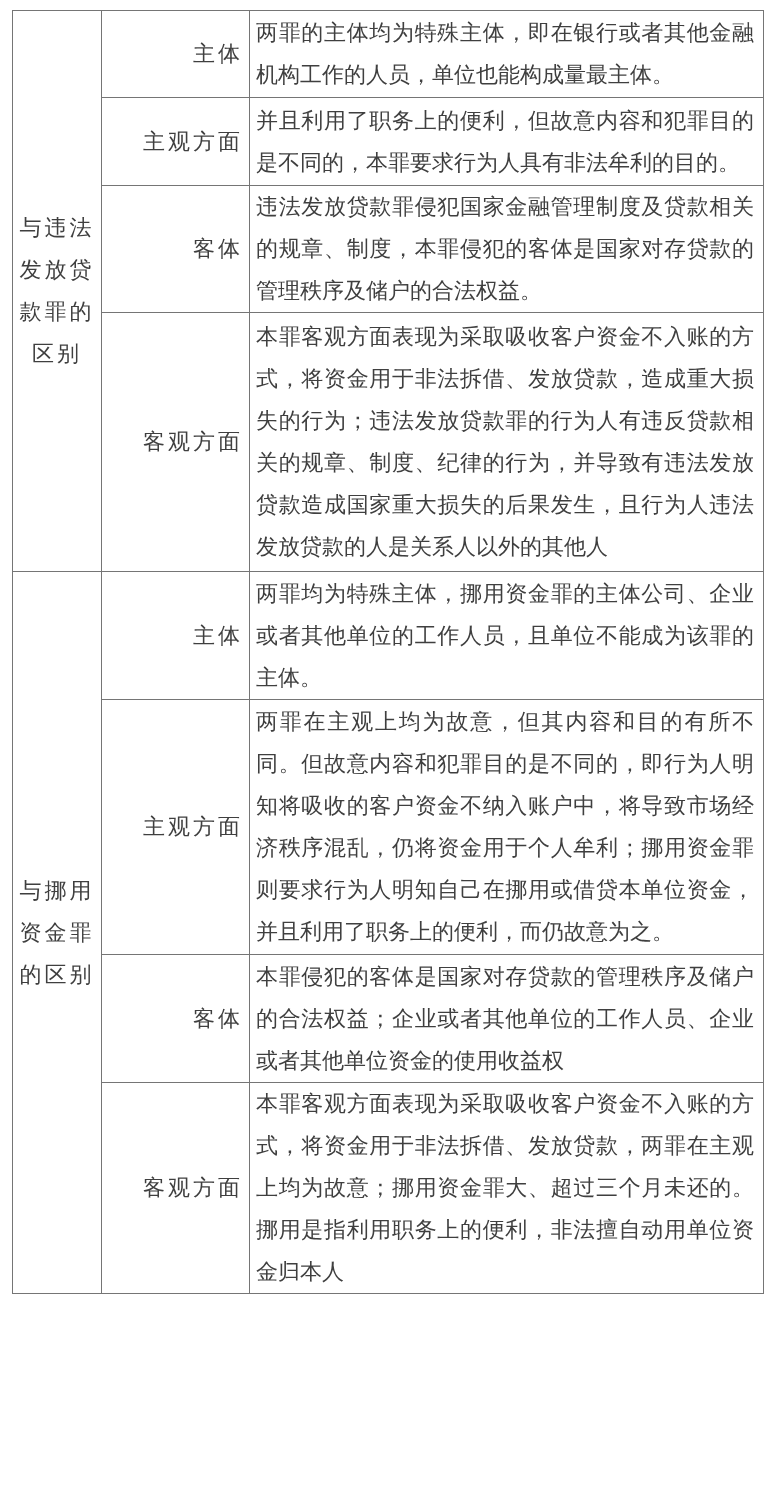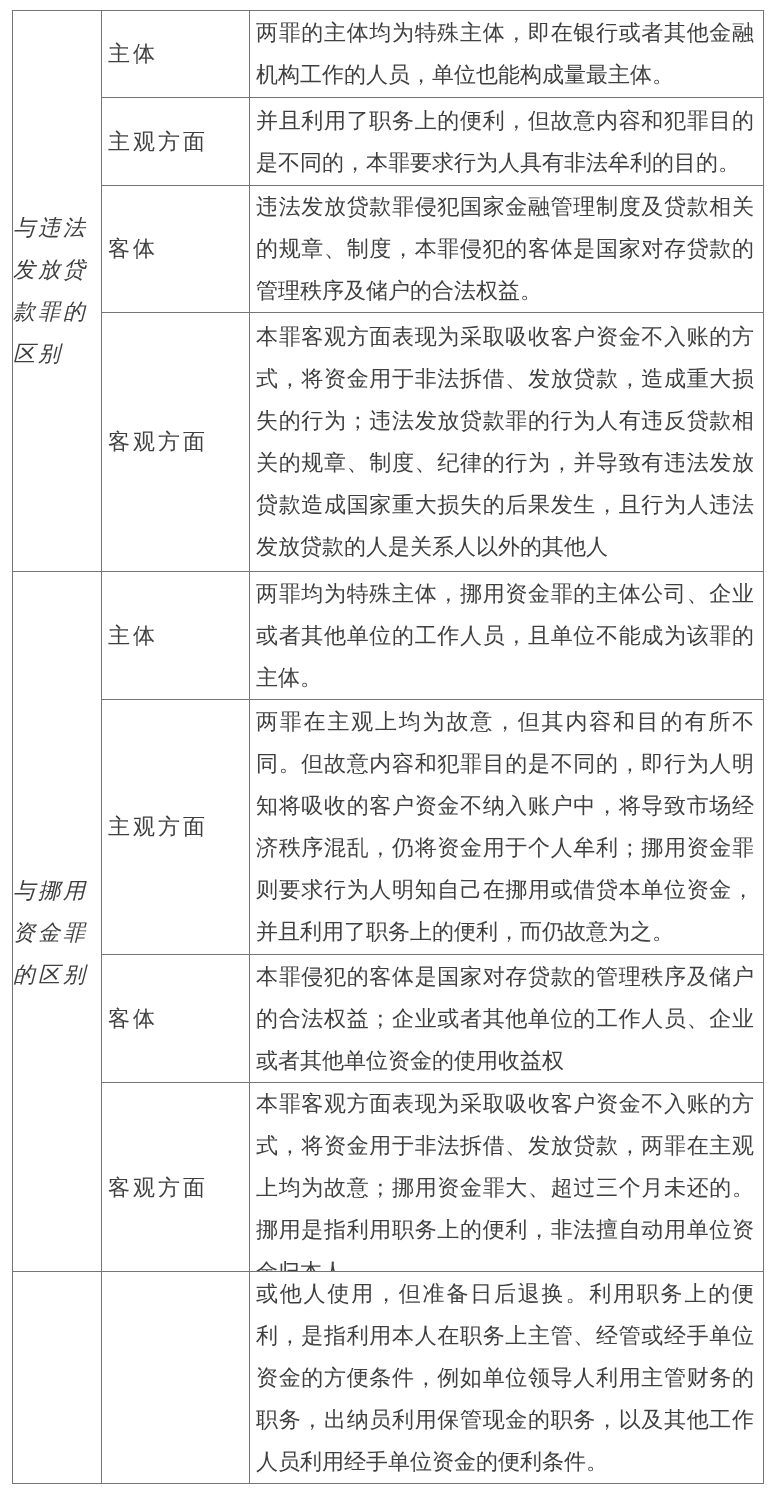--- a/index.html
+++ b/index.html
@@ -31,29 +31,28 @@
   table.t2 { top: 1271px; }
   table.doc-table td {
     border: 1px solid #757575;
     font-size: 22px;
     line-height: 42px;
     vertical-align: middle;
     overflow: hidden;
   }
   td.group-cell {
     width: 89px;
-    text-align: left;
+    text-align: center;
     white-space: pre-line;
     letter-spacing: 3px;
     padding: 0 0;
-    font-style: italic;
   }
   td.aspect-cell {
     width: 148px;
-    text-align: left;
+    text-align: right;
     letter-spacing: 3px;
     padding: 15px 6px;
     margin-top: 27px;
   }
   td.content-cell {
     width: 514px;
     text-align: justify;
     padding: 0 9px 0 6px;
   }
 </style>
@@ -105,28 +104,14 @@
         <td class="aspect-cell">客体</td>
         <td class="content-cell">本罪侵犯的客体是国家对存贷款的管理秩序及储户的合法权益；企业或者其他单位的工作人员、企业或者其他单位资金的使用收益权</td>
       </tr>
       <tr style="height:170px">
         <td class="aspect-cell">客观方面</td>
         <td class="content-cell">本罪客观方面表现为采取吸收客户资金不入账的方式，将资金用于非法拆借、发放贷款，两罪在主观上均为故意；挪用资金罪大、超过三个月未还的。挪用是指利用职务上的便利，非法擅自动用单位资金归本人</td>
       </tr>
     </tbody>
   </table>
 
-  <table class="doc-table t2">
-    <colgroup>
-      <col style="width:89px">
-      <col style="width:148px">
-      <col style="width:514px">
-    </colgroup>
-    <tbody>
-      <tr style="height:212px">
-        <td class="group-cell"></td>
-        <td class="aspect-cell"></td>
-        <td class="content-cell">或他人使用，但准备日后退换。利用职务上的便利，是指利用本人在职务上主管、经管或经手单位资金的方便条件，例如单位领导人利用主管财务的职务，出纳员利用保管现金的职务，以及其他工作人员利用经手单位资金的便利条件。</td>
-      </tr>
-    </tbody>
-  </table>
 
 </div>
 
 </body></html>

